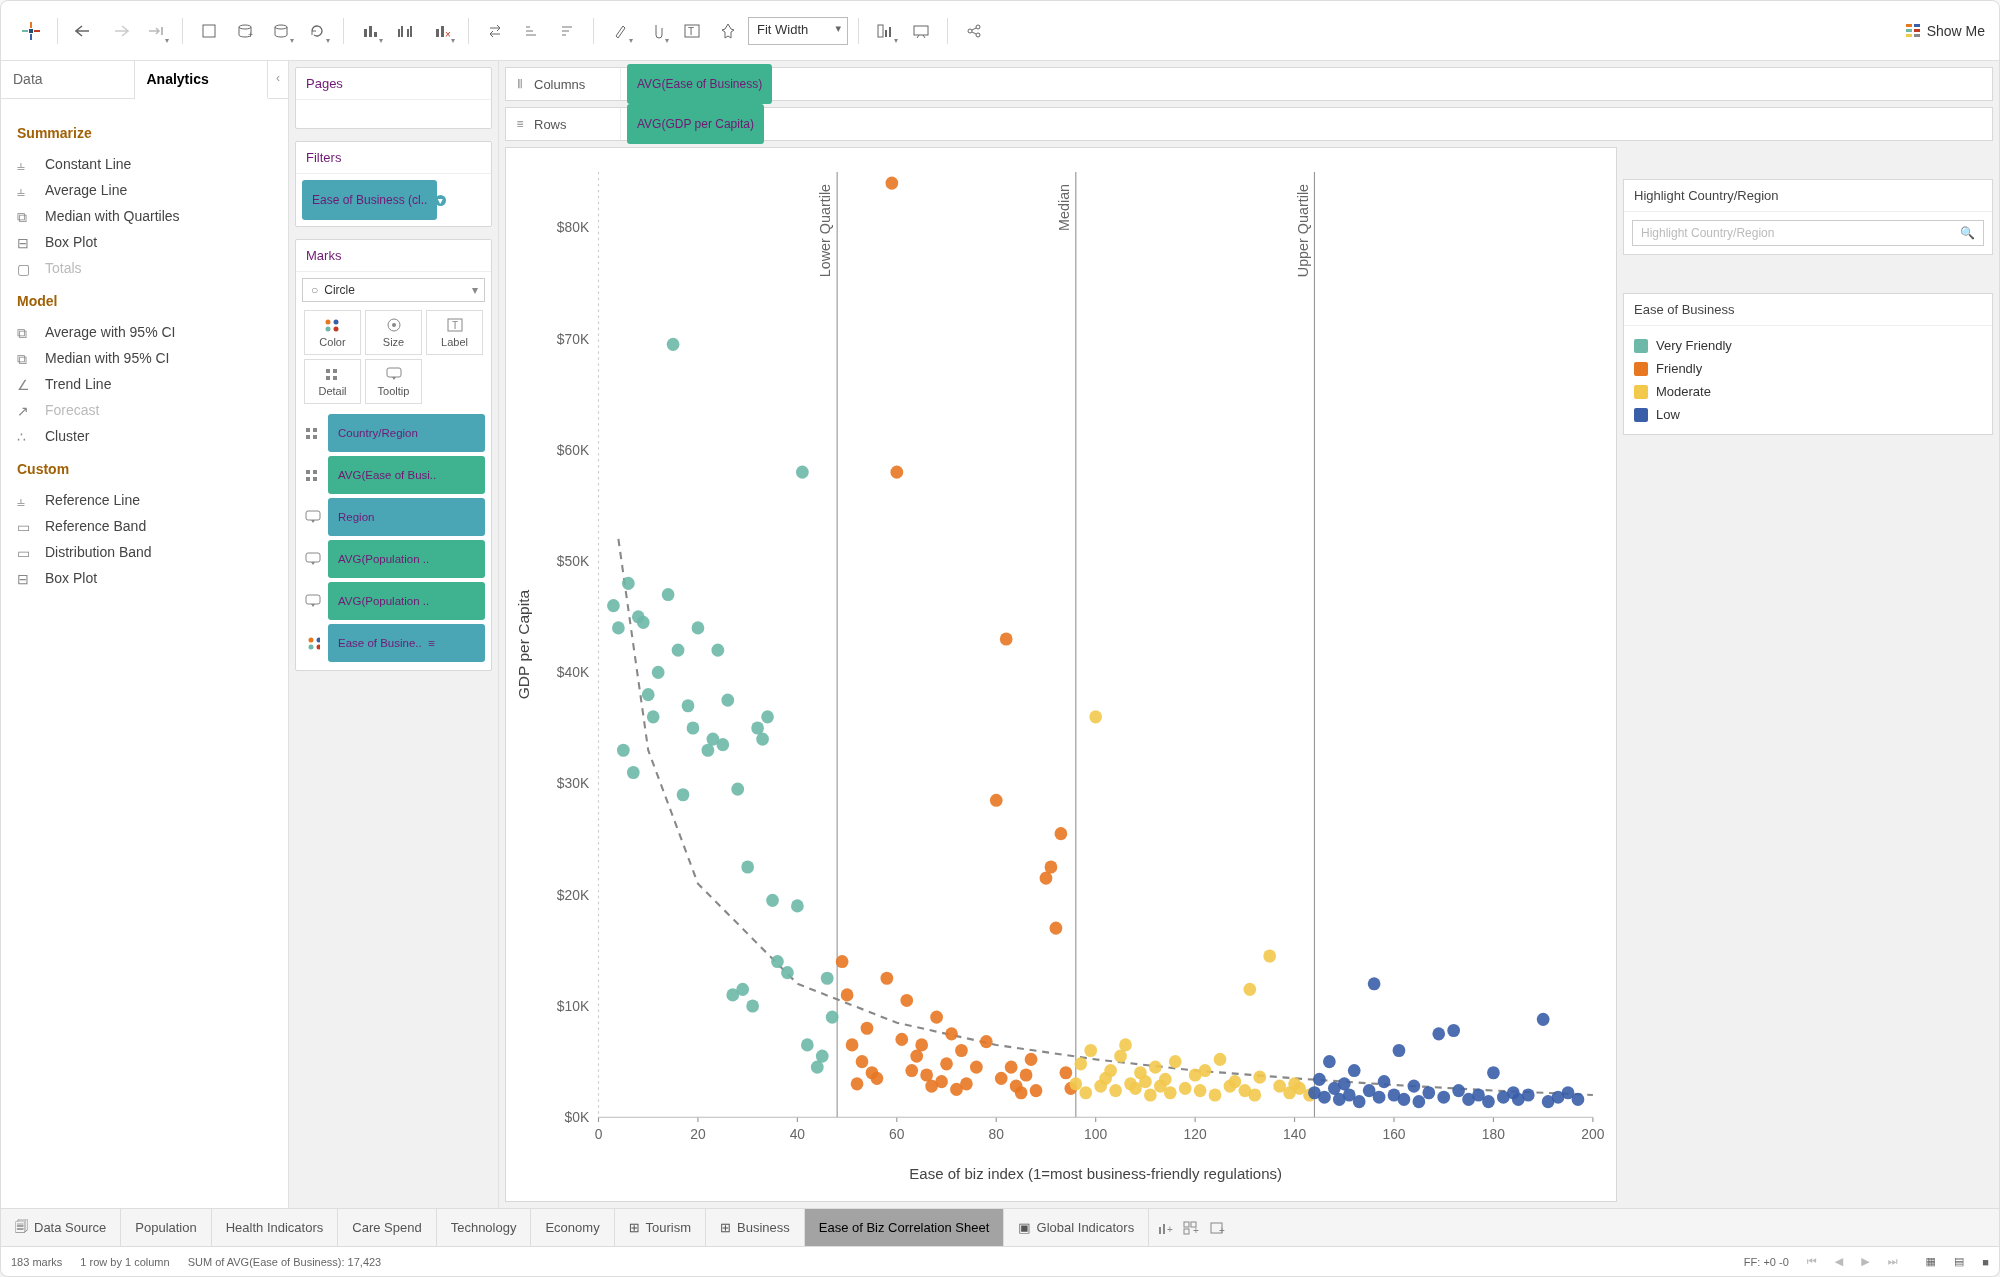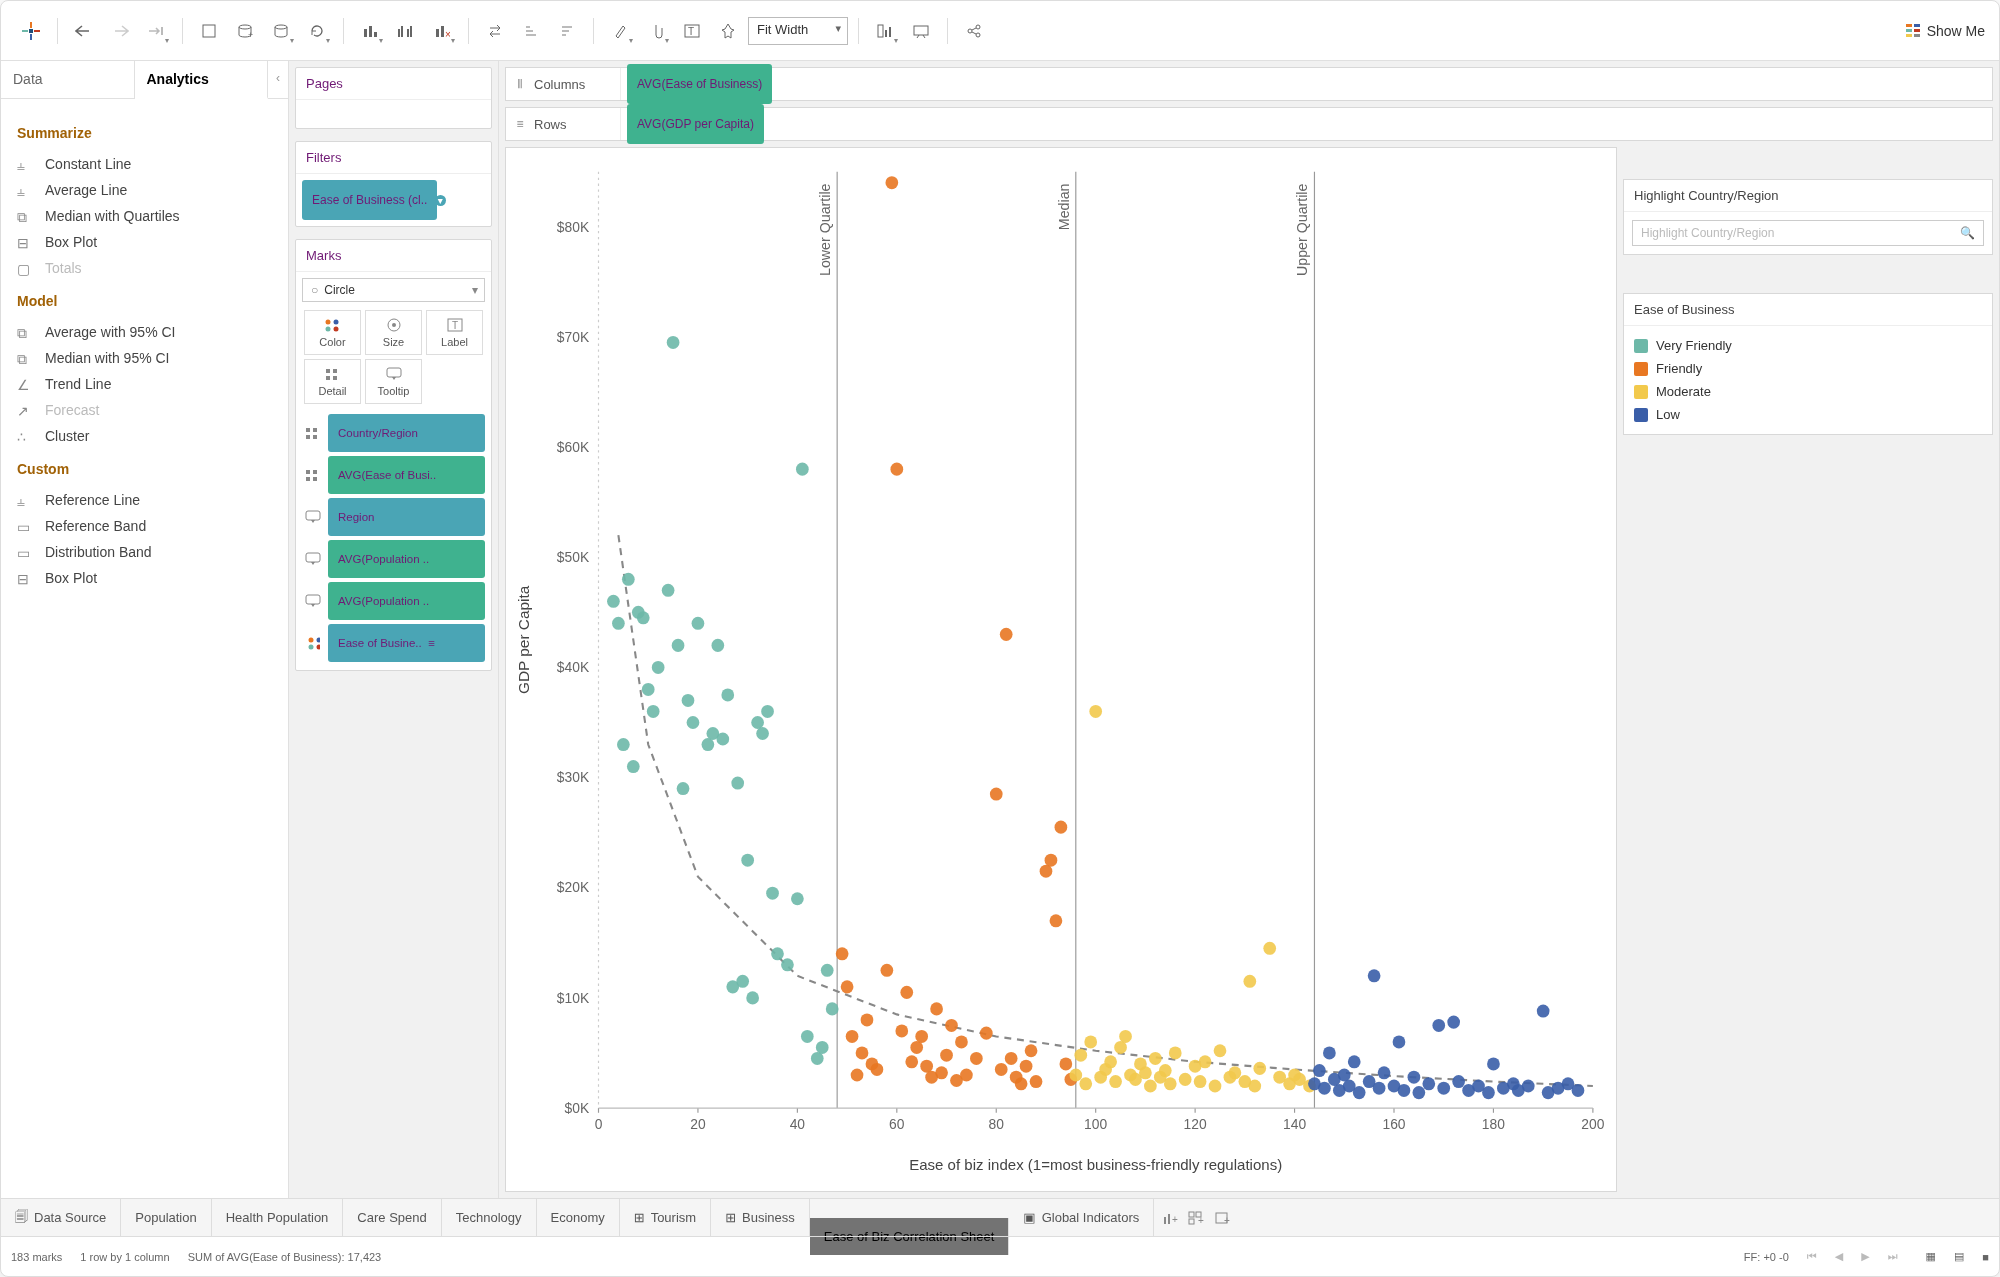--- a/index.html
+++ b/index.html
@@ -49,23 +49,23 @@
 .viz { flex: 1; background: #fff; border: 1px solid #d8d8d8; position: relative; }
 .side-panels { width: 370px; display: flex; flex-direction: column; gap: 6px; }
 .panel { background: #fff; border: 1px solid #d8d8d8; margin-top: 32px; }
 .panel-h { padding: 8px 10px; font-size: 13px; color: #444; border-bottom: 1px solid #eee; }
 .hl-input { margin: 8px; border: 1px solid #ccc; padding: 5px 8px; font-size: 12px; color: #bbb; display: flex; justify-content: space-between; align-items: center; }
 .legend-body { padding: 8px 10px; }
 .legend-item { display: flex; align-items: center; gap: 8px; padding: 4px 0; font-size: 13px; }
 .legend-sw { width: 14px; height: 14px; border-radius: 2px; }
 .bottom-tabs { display: flex; align-items: center; border-top: 1px solid #ddd; background: #f5f5f5; height: 38px; }
 .btab { padding: 0 14px; height: 100%; display: flex; align-items: center; gap: 6px; font-size: 13px; color: #555; border-right: 1px solid #ddd; cursor: pointer; }
-.btab.active { background: #737373; color: #000; margin-top: 19px; }
+.btab.active { background: #a3a3a3; color: #000; }
 .btab-icons { display: flex; padding: 0 8px; gap: 10px; color: #777; }
-.status-bar { height: 40px; display: flex; align-items: center; padding: 0 10px; font-size: 11px; color: #666; border-top: 1px solid #ddd; gap: 18px; }
+.status-bar { height: 30px; display: flex; align-items: center; padding: 0 10px; font-size: 11px; color: #666; border-top: 1px solid #ddd; gap: 18px; }
 .status-bar .spacer { flex: 1; }
 .caret { font-size: 8px; position: absolute; bottom: 2px; right: 3px; color: #888; }
 svg { display: block; }
 .tick-label { font-size: 12px; fill: #666; }
 .axis-title { font-size: 13px; fill: #444; }
 </style>
 </head>
 <body>
 
 <div class="app">
@@ -691,21 +691,21 @@
   <div class="bottom-tabs">
     <div class="btab">
       <span>🗐</span>
       <span>Data Source</span>
     </div>
     <div id="btabs-list" style="display:flex;height:100%;">
         <div class="btab">
           <span>Population</span>
         </div>
         <div class="btab">
-          <span>Health Population</span>
+          <span>Health Indicators</span>
         </div>
         <div class="btab">
           <span>Care Spend</span>
         </div>
         <div class="btab">
           <span>Technology</span>
         </div>
         <div class="btab">
           <span>Economy</span>
         </div>

